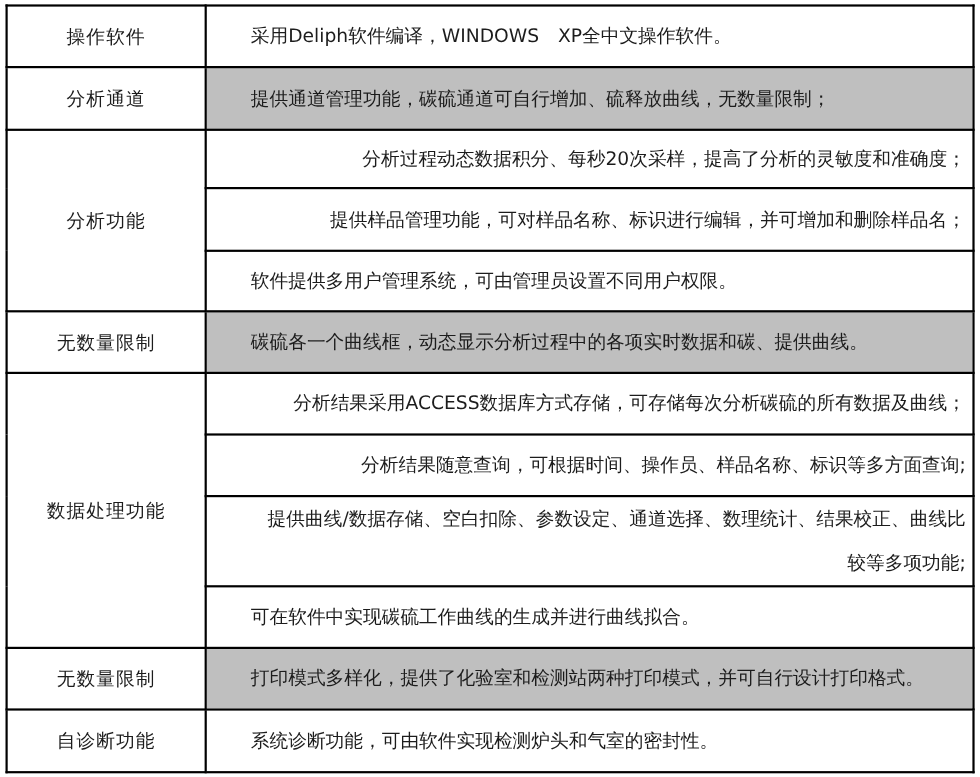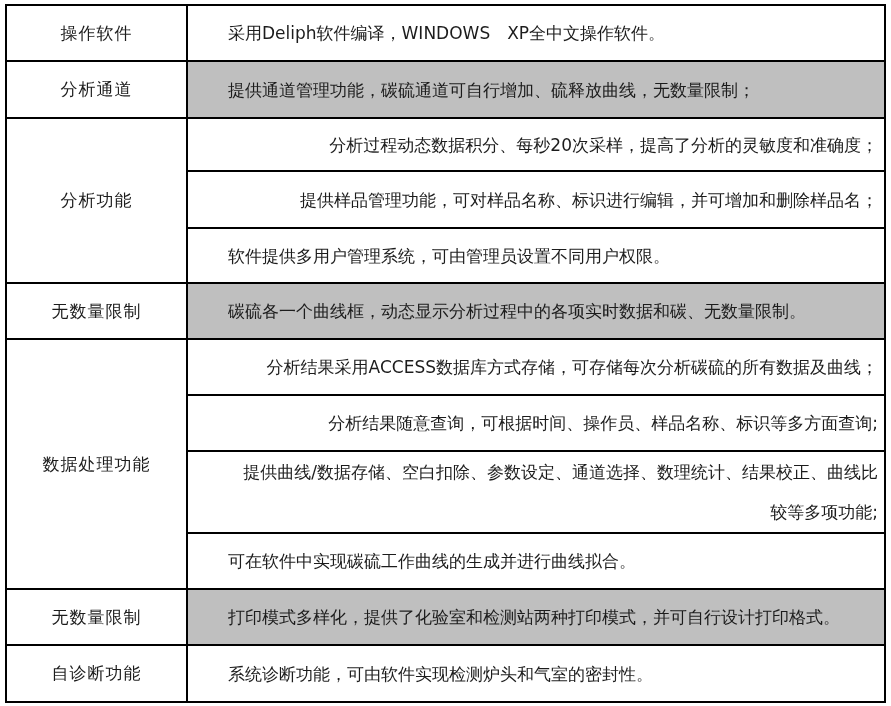--- a/index.html
+++ b/index.html
@@ -84,21 +84,21 @@
       </tr>
       <tr class="h57">
         <td class="desc-cell sub-t sub-b">提供样品管理功能，可对样品名称、标识进行编辑，并可增加和删除样品名；</td>
       </tr>
       <tr class="h55">
         <td class="desc-cell sub-t">软件提供多用户管理系统，可由管理员设置不同用户权限。</td>
       </tr>
 
       <tr class="h56">
         <td class="label-cell">无数量限制</td>
-        <td class="desc-cell highlight">碳硫各一个曲线框，动态显示分析过程中的各项实时数据和碳、无数量限制。</td>
+        <td class="desc-cell highlight">碳硫各一个曲线框，动态显示分析过程中的各项实时数据和碳、提供曲线。</td>
       </tr>
 
       <tr class="h56">
         <td class="label-cell" rowspan="4">数据处理功能</td>
         <td class="desc-cell sub-b">分析结果采用ACCESS数据库方式存储，可存储每次分析碳硫的所有数据及曲线；</td>
       </tr>
       <tr class="h56">
         <td class="desc-cell sub-t sub-b">分析结果随意查询，可根据时间、操作员、样品名称、标识等多方面查询;</td>
       </tr>
       <tr class="h82">

